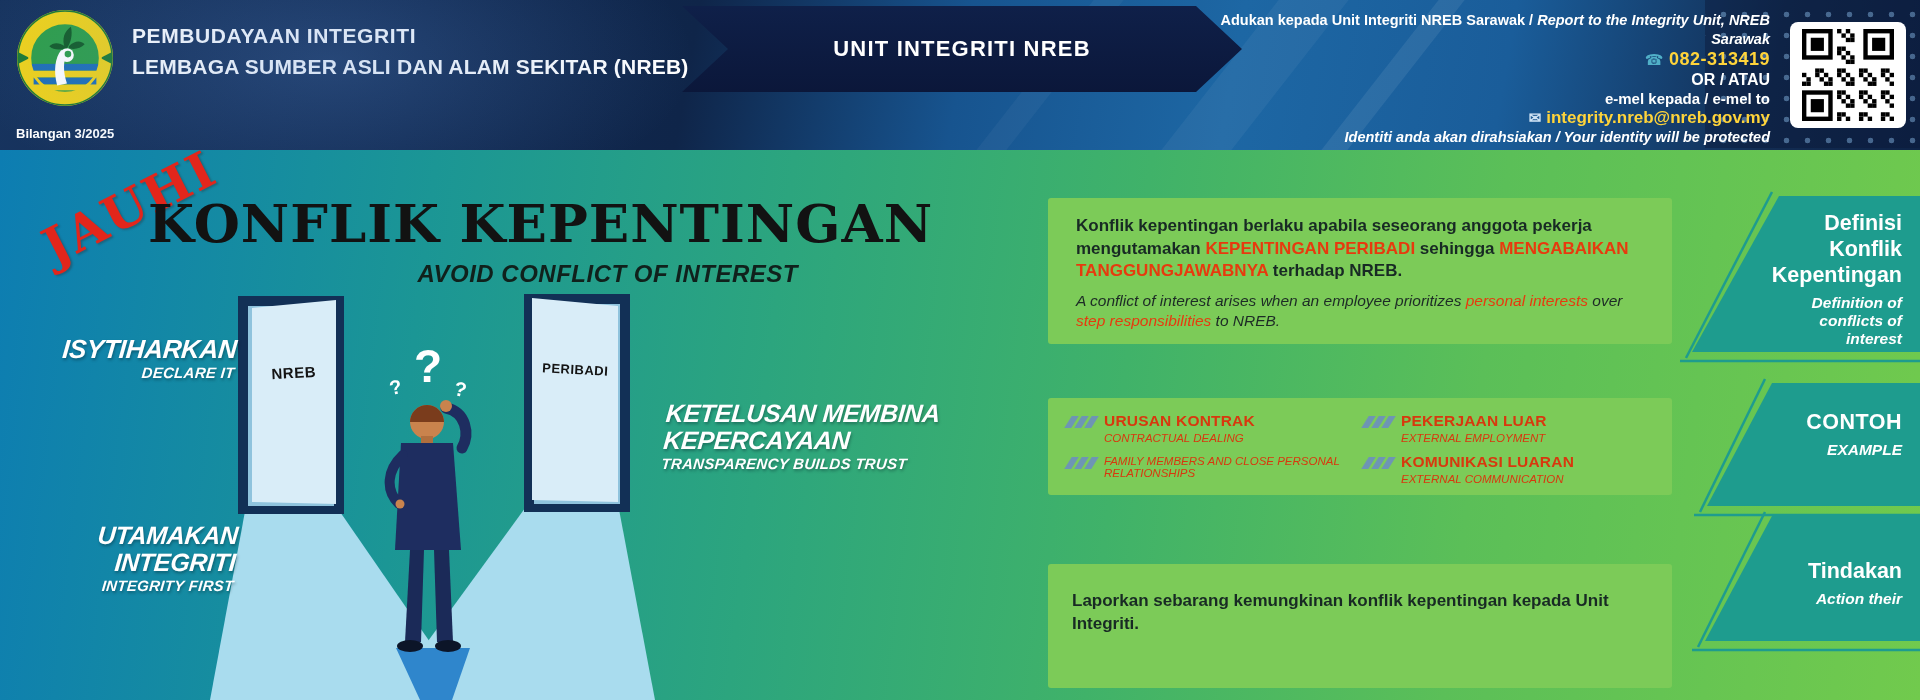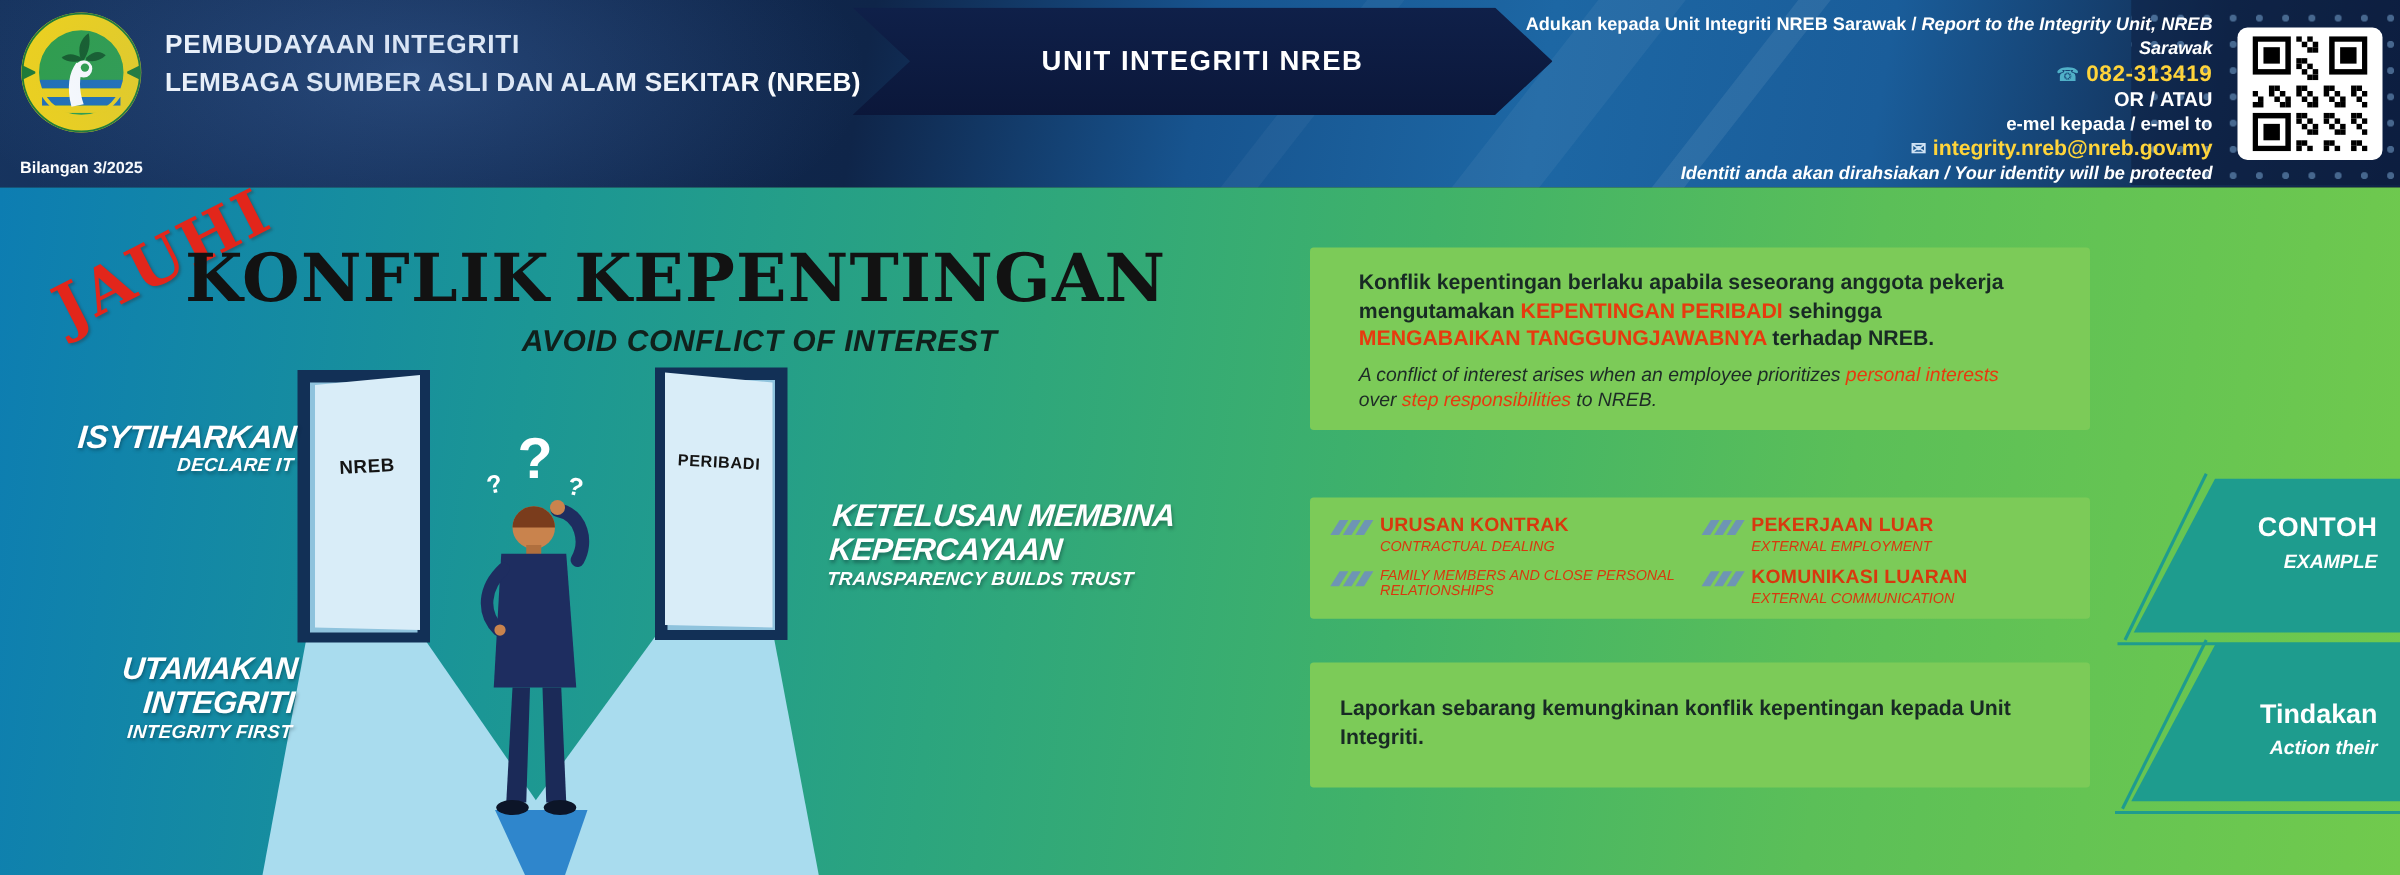--- a/index.html
+++ b/index.html
@@ -72,23 +72,23 @@
   .cap-big{font-size:26px;letter-spacing:-.3px;line-height:27px;}
   .cap-small{font-size:15px;letter-spacing:.3px;margin-top:1px;}
   .cap-declare{left:58px;top:186px;width:178px;text-align:right;}
   .cap-transparency{left:664px;top:250px;text-align:left;}
   .cap-transparency .cap-big{font-size:25px;}
   .cap-integrity{left:38px;top:372px;width:198px;text-align:right;}
   .cap-integrity .cap-big{font-size:25px;}
 
   .info-box{position:absolute;left:1048px;width:624px;background:#7ccb58;
     border-radius:3px;box-sizing:border-box;color:#182a24;}
-  .box-definition{top:48px;height:146px;padding:17px 39px;}
+  .box-definition{top:48px;height:146px;padding:17px 28px;}
   .box-examples{top:248px;height:97px;padding:14px 20px;}
-  .box-action{top:380px;height:100px;padding:26px 24px 16px;}
+  .box-action{top:414px;height:124px;padding:26px 24px 16px;}
   .ms-text{font-size:17px;font-weight:bold;line-height:1.33;}
   .en-text{font-size:15.5px;font-style:italic;line-height:1.3;margin-top:8px;color:#1d2b26;}
   .red{color:#e73a0e;}
 
   .ex-grid{display:grid;grid-template-columns:1fr 1fr;column-gap:10px;row-gap:9px;}
   .ex-item{display:flex;align-items:flex-start;gap:9px;}
   .slashes{display:flex;gap:3px;margin-top:4px;flex:0 0 auto;}
   .slash{width:7px;height:12px;background:#6e95b4;transform:skewX(-32deg);}
   .ex-title{font-size:15.5px;font-weight:bold;color:#d8380e;letter-spacing:.2px;}
   .ex-sub{font-size:11.5px;font-style:italic;color:#d8380e;margin-top:2px;}
@@ -372,20 +372,35 @@
               <div class="ex-sub">EXTERNAL COMMUNICATION</div>
             </span>
         </div>
       </div>
     </div>
 
     <div class="info-box box-action">
       <div class="ms-text">Laporkan sebarang kemungkinan konflik kepentingan kepada Unit Integriti.</div>
     </div>
 
+    <div class="tab tab1">
+      <svg viewBox="0 0 240 180" height="180">
+        <polygon points="99,6 240,6 240,162 12,162" fill="#1e9c8e"></polygon>
+        <path d="M92,2 L6,168" stroke="#1e9c8e" stroke-width="2.5" fill="none"></path>
+        <path d="M0,171 L240,171" stroke="#1e9c8e" stroke-width="2.5" fill="none"></path>
+      </svg>
+      <div class="tab-text">
+        <div class="tab-ms">Definisi</div>
+        <div class="tab-ms">Konflik</div>
+        <div class="tab-ms">Kepentingan</div>
+        <div class="tab-en">Definition of</div>
+        <div class="tab-en" style="margin-top:0">conflicts of</div>
+        <div class="tab-en" style="margin-top:0">interest</div>
+      </div>
+    </div>
 
     <div class="tab tab2">
       <svg viewBox="0 0 240 148" height="148">
         <polygon points="92,6 240,6 240,129 27,129" fill="#1e9c8e"></polygon>
         <path d="M85,2 L20,135" stroke="#1e9c8e" stroke-width="2.5" fill="none"></path>
         <path d="M14,138 L240,138" stroke="#1e9c8e" stroke-width="2.5" fill="none"></path>
       </svg>
       <div class="tab-text">
         <div class="tab-ms caps">CONTOH</div>
         <div class="tab-en">EXAMPLE</div>

